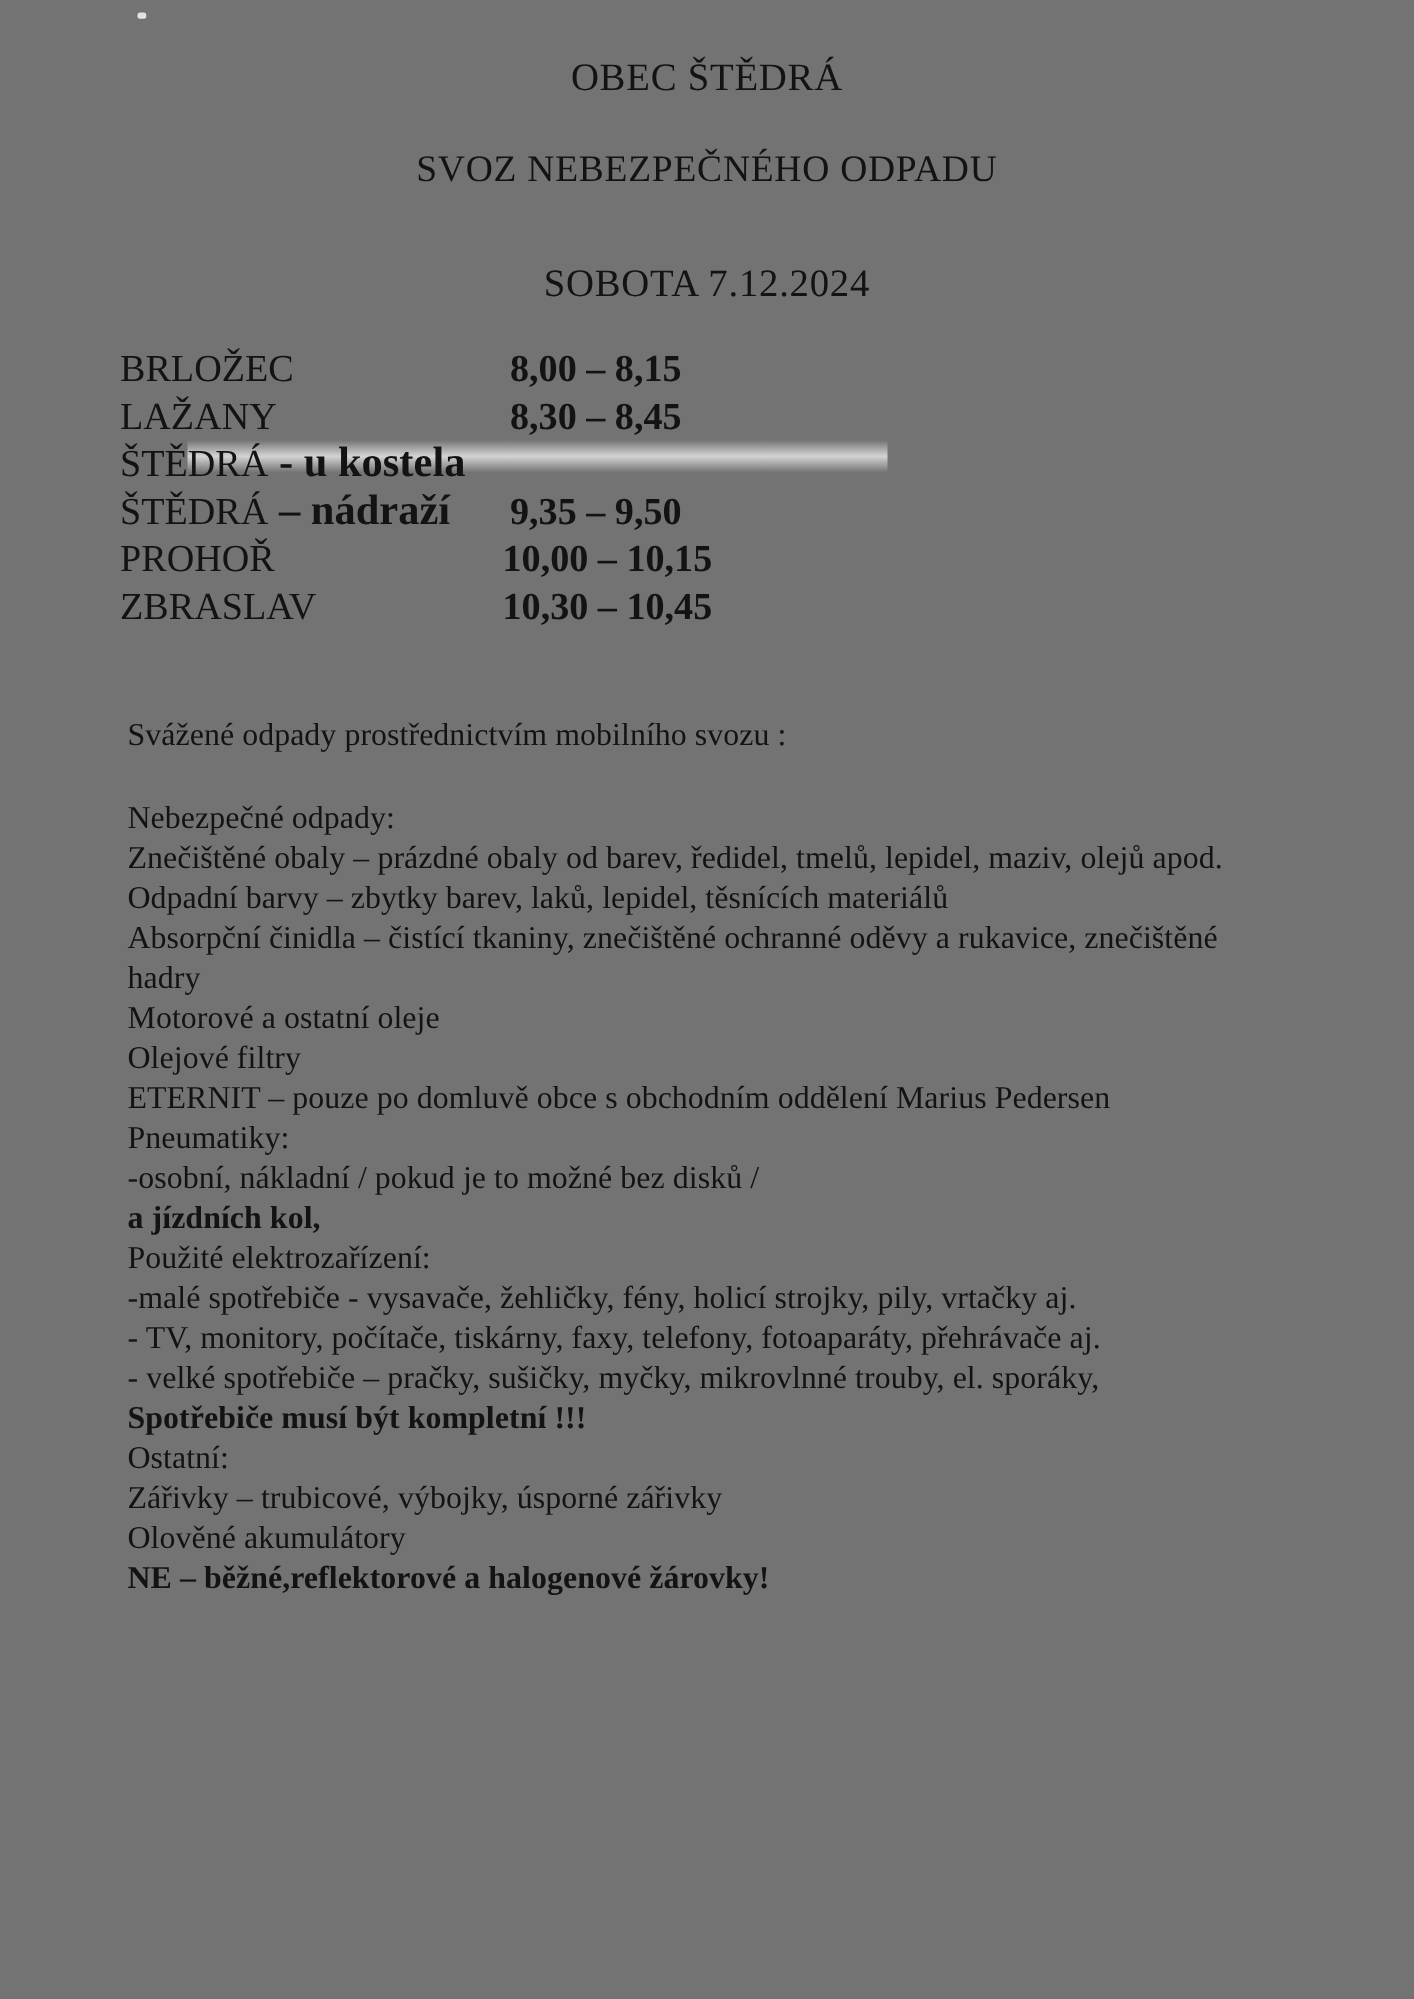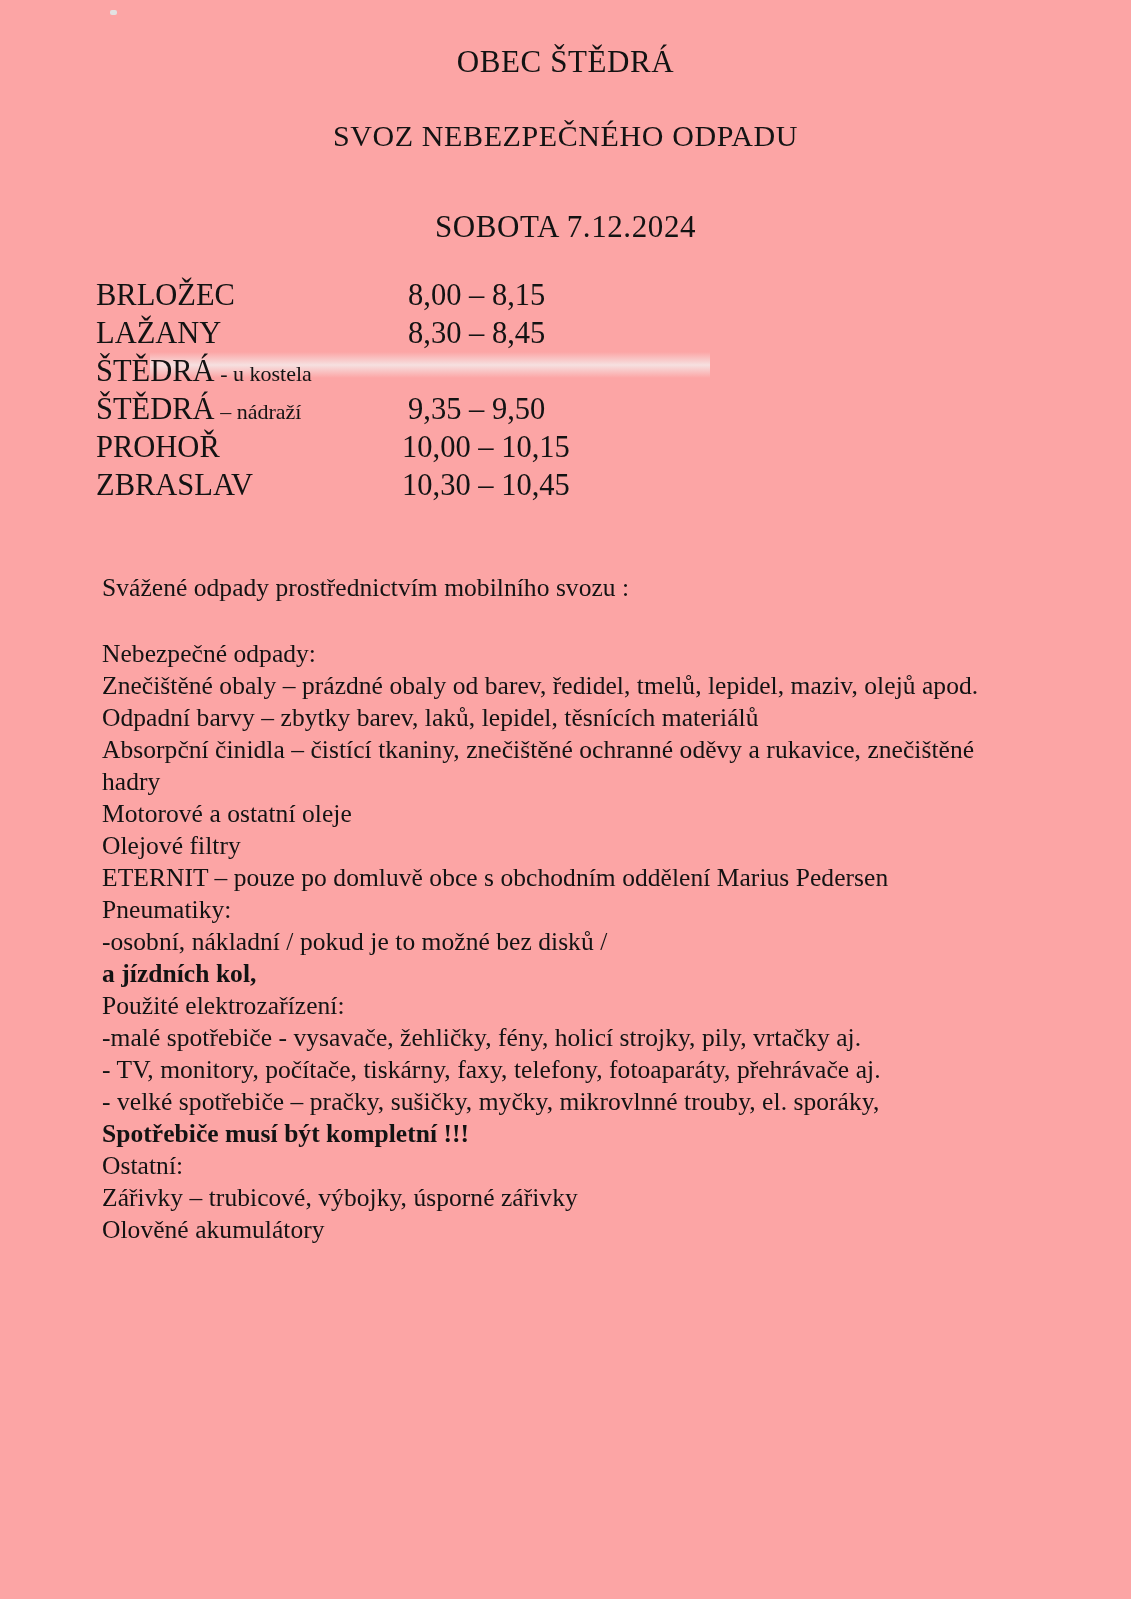--- a/index.html
+++ b/index.html
@@ -14,21 +14,21 @@
     position: relative;
     overflow: hidden;
     font-family: "Liberation Serif", "DejaVu Serif", serif;
     color: #131313;
     -webkit-font-smoothing: antialiased;
   }
 
   .page {
     position: absolute;
     inset: 0;
-    background: #fca5a5;
+    background: #737373;
   }
 
   
   .scan-speck {
     position: absolute;
     left: 110px;
     top: 10px;
     width: 7px;
     height: 5px;
     background: #e2e2e2;
@@ -75,26 +75,27 @@
     align-items: baseline;
     height: 38px;
     font-size: 30.5px;
     line-height: 38px;
     white-space: nowrap;
   }
   .sched-place {
     width: 312px;
     flex: 0 0 312px;
   }
-  .sched-place .suffix { font-size: 22px; }
+  .sched-place .suffix { font-size: 34px; font-weight: bold; }
   .sched-time {
     flex: 0 0 auto;
     width: 230px;
     text-align: left;
     font-size: 30.5px;
+    font-weight: bold;
   }
   .sched-row.wide .sched-time { margin-left: -6px; }
 
   
   .body-text {
     position: absolute;
     left: 102px;
     top: 572px;
     width: 930px;
   }
@@ -178,16 +179,17 @@
     <div class="p-line">-malé spotřebiče - vysavače, žehličky, fény, holicí strojky, pily, vrtačky aj.</div>
     <div class="p-line">- TV, monitory, počítače, tiskárny, faxy, telefony, fotoaparáty, přehrávače aj.</div>
     <div class="p-line">- velké spotřebiče – pračky, sušičky, myčky, mikrovlnné trouby, el. sporáky,</div>
 
     <div class="p-line bold">Spotřebiče musí být kompletní !!!</div>
 
     <div class="p-line">Ostatní:</div>
     <div class="p-line">Zářivky – trubicové, výbojky, úsporné zářivky</div>
     <div class="p-line">Olověné akumulátory</div>
 
+    <div class="p-line bold">NE – běžné,reflektorové a halogenové žárovky!</div>
 
   </div>
 
 </div>
 
 </body></html>

